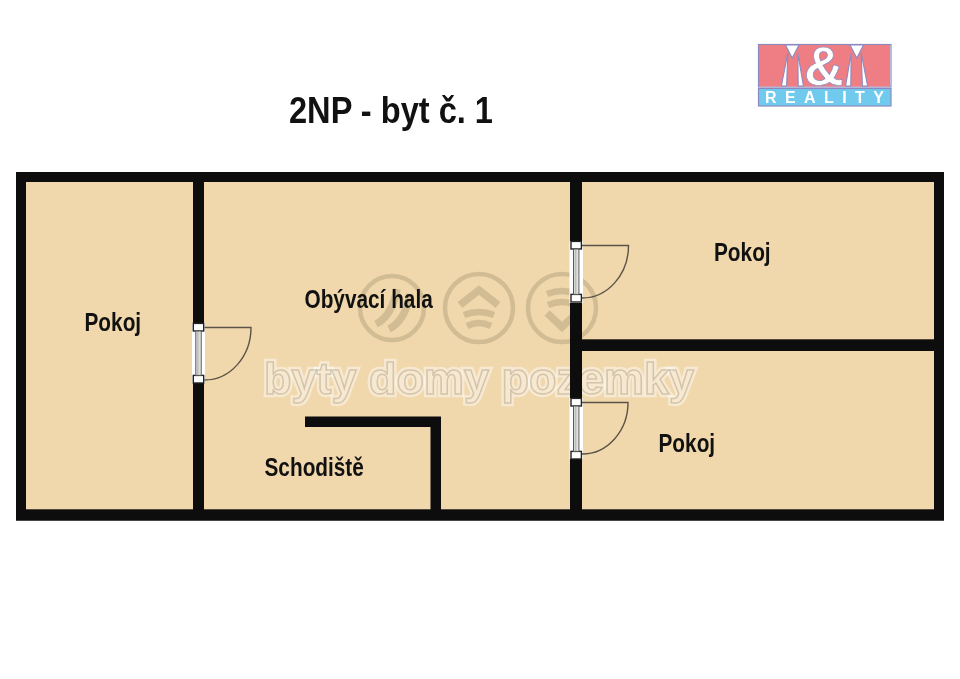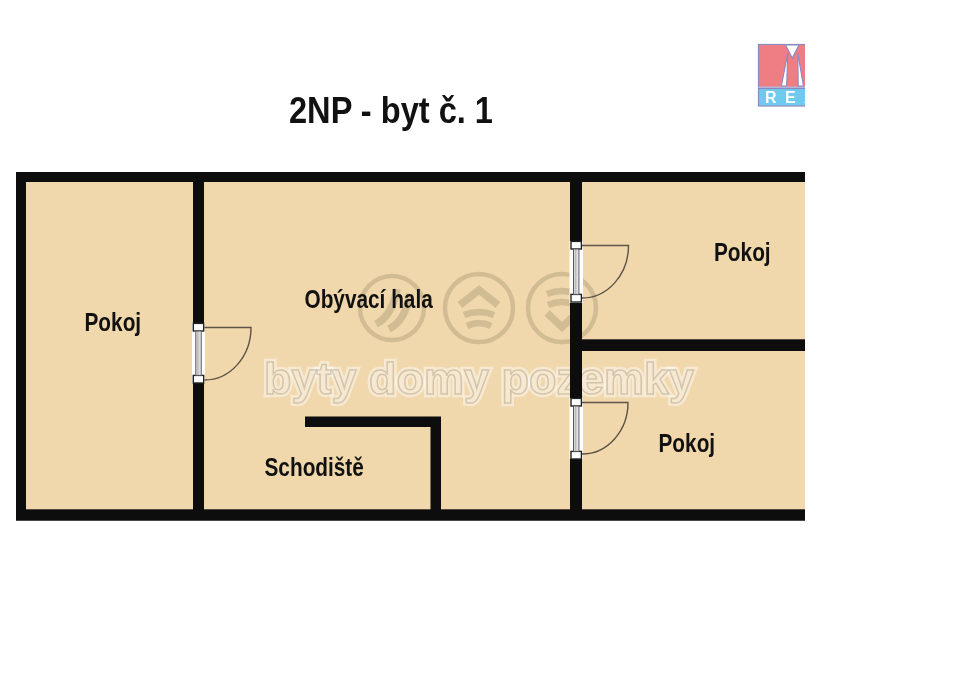--- a/index.html
+++ b/index.html
@@ -1,16 +1,16 @@
 <!DOCTYPE html>
 <html><head>
 <meta charset="utf-8">
 <style>
   html,body{margin:0;padding:0;background:#ffffff;}
-  .page{position:relative;width:805px;height:679px;overflow:hidden;
+  .page{position:relative;width:960px;height:679px;overflow:hidden;
         font-family:"Liberation Sans", sans-serif;}
 </style>
 </head>
 <body>
 <div class="page">
 <svg width="960" height="679" viewBox="0 0 960 679">
 
   <text transform="translate(289,123) scale(0.905,1)" font-size="36" font-weight="bold" fill="#111111">2NP - byt č. 1</text>
 
   <g transform="translate(758,44)">

